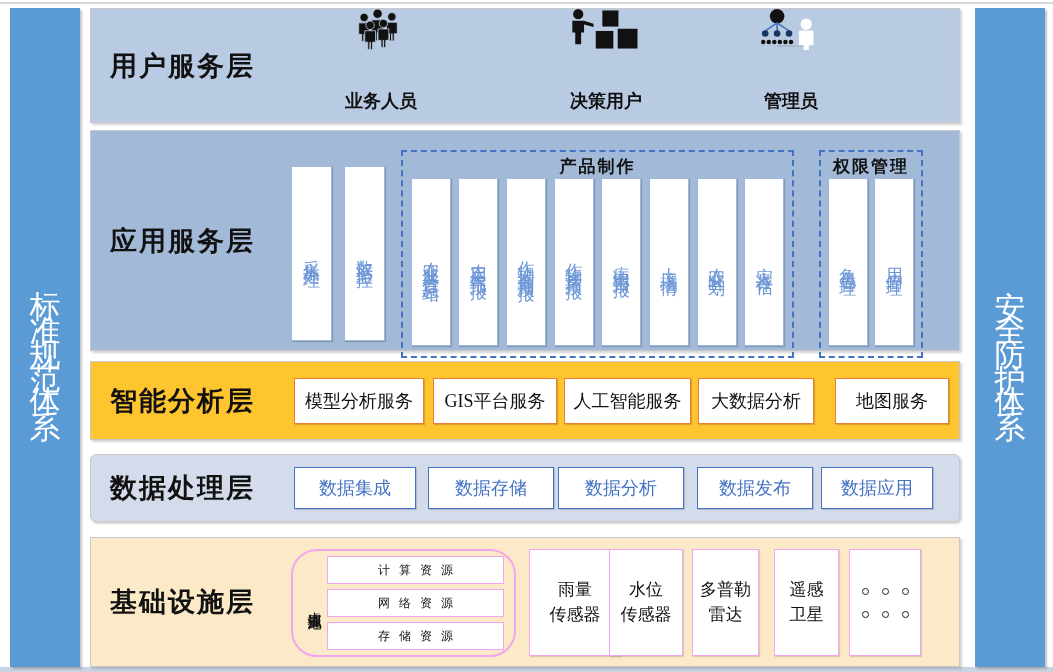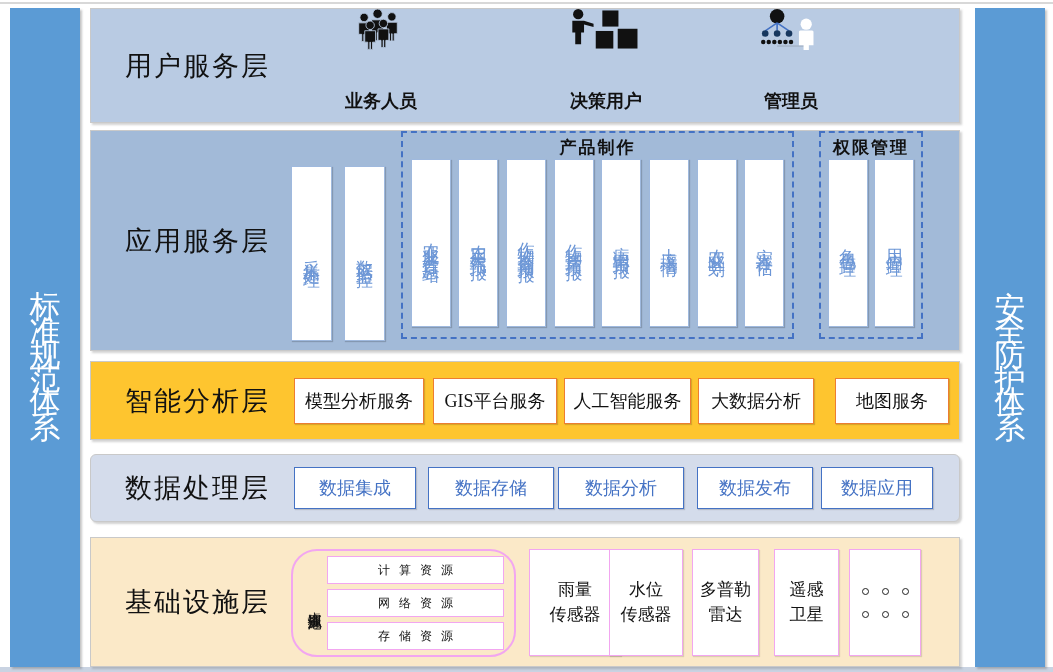--- a/index.html
+++ b/index.html
@@ -19,35 +19,35 @@
   
   .main { position:absolute; left:90px; top:0; width:870px; height:672px; }
   .band { position:absolute; left:0; width:870px; border:1px solid #C9C9C9;
           box-shadow:2px 2px 2px rgba(110,110,110,.3); }
   .band-user { top:8px; height:115px; background:#B9CBE3; }
   .band-app  { top:130px; height:221px; background:#A2BAD8; }
   .band-ai   { top:361px; height:79px; background:#FEC52F;padding-left:20px; }
   .band-data { top:454px; height:68px; background:#D4DCEB;border-radius:6px; }
   .band-infra{ top:537px; height:130px; background:#FBE9C8; }
 
-  .band-title { position:absolute; left:34px; top:50%; transform:translateY(-50%);
-                font-size:27px; font-weight:normal; color:#111; letter-spacing:2px; white-space:nowrap; }
+  .band-title { position:absolute; left:19px; top:50%; transform:translateY(-50%);
+                font-size:27px; font-weight:bold; color:#111; letter-spacing:2px; white-space:nowrap; }
 
   
   .ugroup { position:absolute; top:0; height:100%; width:150px; display:flex; flex-direction:column;
             align-items:center; justify-content:flex-end; padding-bottom:9px;gap:36px; }
   .ugroup .ulabel { font-size:18px; font-weight:bold; color:#111; margin-top:3px; white-space:nowrap; }
 
   
   .vbox { background:#fff; border:1px solid #9FB9DE; box-shadow:1px 1px 1px rgba(0,0,0,.18);
           display:flex; align-items:center; justify-content:center; }
   .vbox span { writing-mode:vertical-rl; text-orientation:upright; color:#6C96D6;
                font-size:17px; letter-spacing:4px; line-height:1; }
   .vbox.standalone { position:absolute; top:35px; width:41px; height:175px; }
-  .dashed-group { position:absolute; top:0; height:208px; border:2px dashed #4472C4;
+  .dashed-group { position:absolute; top:19px; height:208px; border:2px dashed #4472C4;
                   display:flex; flex-direction:column; align-items:center; }
   .dashed-group .gtitle { font-size:17px; font-weight:bold; color:#111; margin-top:3px; letter-spacing:2px; }
   .dashed-group .grow { flex:1; width:100%; display:flex; justify-content:space-evenly;
                         align-items:center; padding-bottom:10px; }
   .dashed-group .vbox { width:40px; height:168px; }
 
   
   .hbox { position:absolute; background:#fff; display:flex; align-items:center; justify-content:center;
           font-size:18px; white-space:nowrap; }
   .band-ai .hbox { top:16px; height:46px; border:1.5px solid #ED7D31; color:#111;

